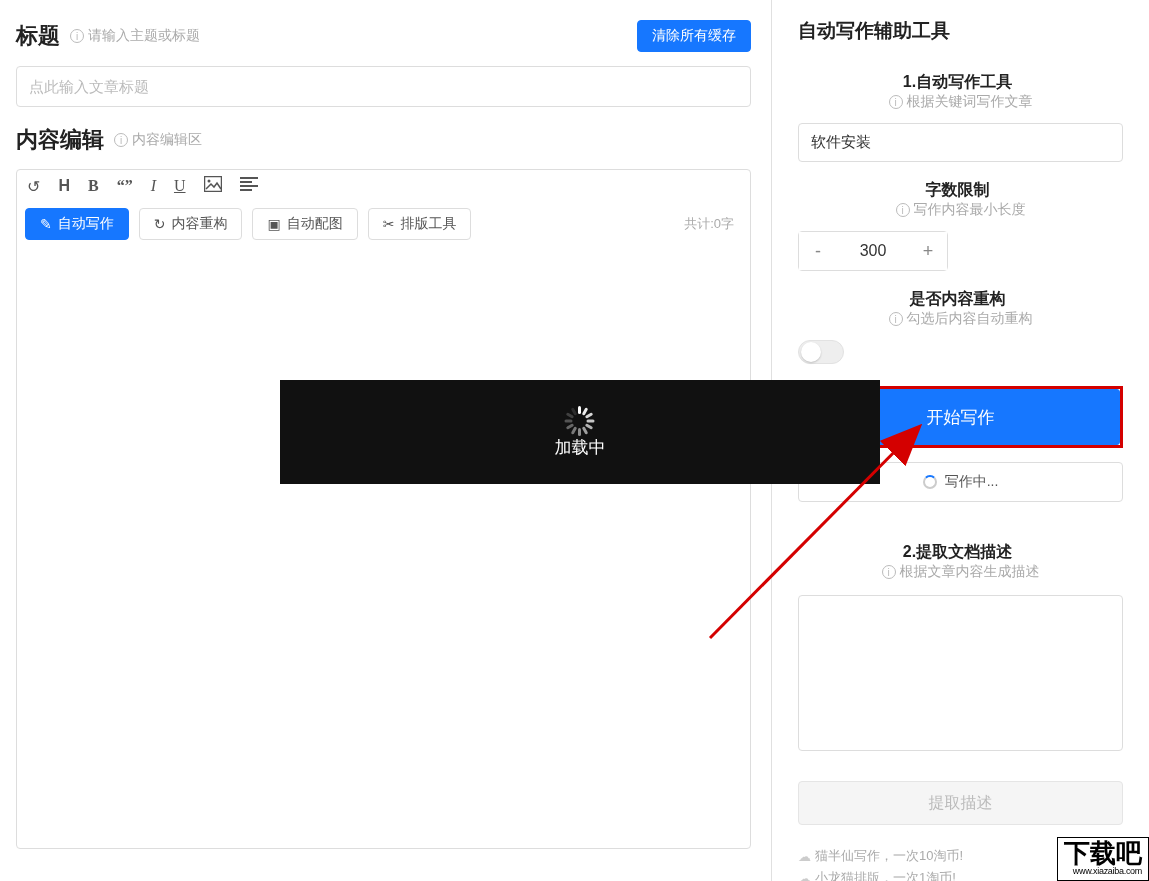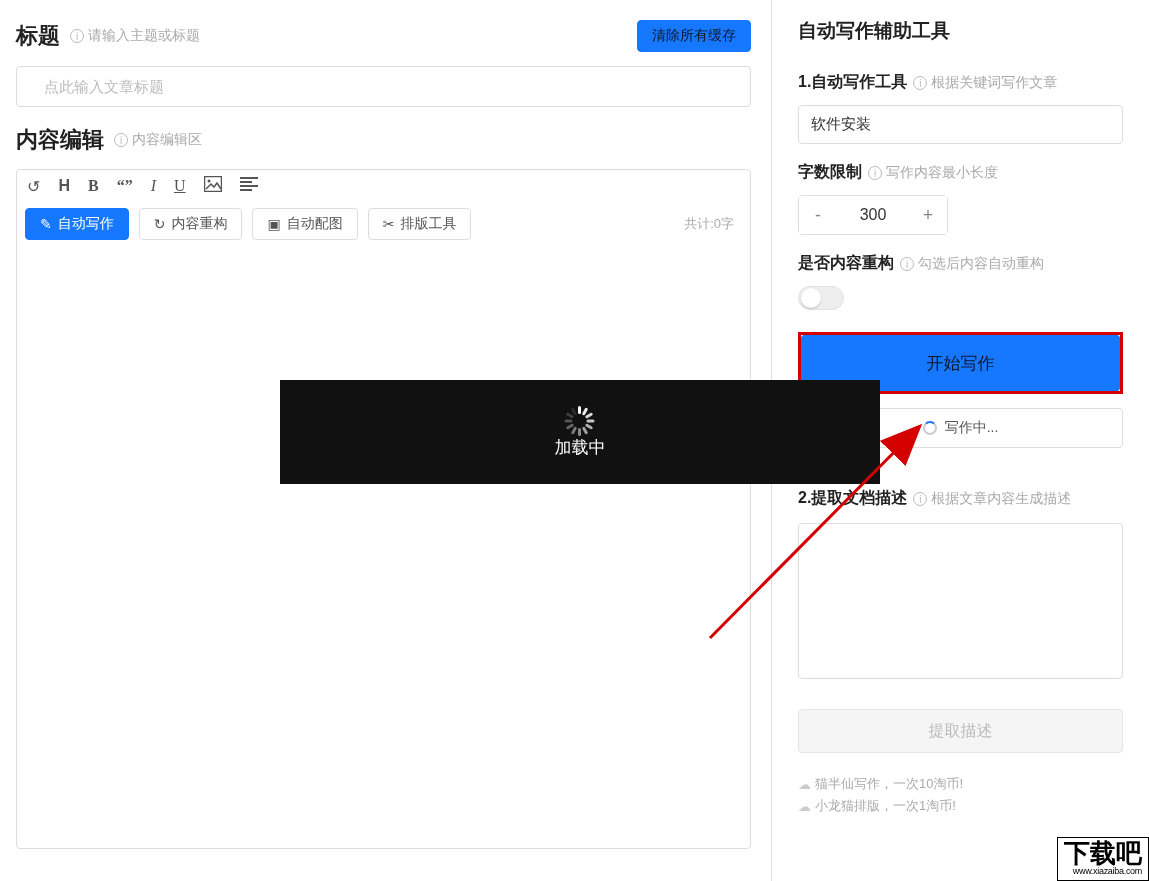--- a/index.html
+++ b/index.html
@@ -8,38 +8,38 @@
 .main { flex: 0 0 772px; padding: 20px 20px 0 16px; border-right: 1px solid #e0e0e0; }
 .sidebar { flex: 1; padding: 18px 26px 0 26px; position: relative; }
 
 .row { display: flex; align-items: center; margin-bottom: 14px; }
 .title-label { font-size: 22px; font-weight: bold; color: #222; margin-right: 10px; text-align: center; }
 .hint { font-size: 14px; color: #aaa; display: inline-flex; align-items: center; gap: 4px; }
 .info-icon { display: inline-block; width: 14px; height: 14px; border: 1px solid #bbb; border-radius: 50%; font-size: 10px; text-align: center; line-height: 13px; color: #bbb; }
 .spacer { flex: 1; }
 
 .btn { display: inline-flex; align-items: center; justify-content: center; border-radius: 4px; cursor: pointer; border: 1px solid transparent; font-size: 14px; padding: 6px 14px; gap: 6px; }
-.btn-primary { background: #1677ff; color: #0f172a; border-color: #1677ff; }
+.btn-primary { background: #1677ff; color: #ffffff; border-color: #1677ff; }
 .btn-primary2 { background: #1677ff; color: #fff; border-color: #1677ff; }
 .btn-default { background: #fff; color: #555; border-color: #ddd; }
 .btn-disabled { background: #f5f5f5; color: #bbb; border-color: #e5e5e5; cursor: default; }
 .btn-block { width: 100%; justify-content: center; }
 
-.input-text { width: 100%; border: 1px solid #ddd; border-radius: 4px; padding: 11px 27px; font-size: 15px; color: #333; }
+.input-text { width: 100%; border: 1px solid #ddd; border-radius: 4px; padding: 11px 12px; font-size: 15px; color: #333; }
 .input-text::placeholder { color: #bbb; }
 
 .editor-wrap { border: 1px solid #ddd; border-radius: 4px; margin-top: 6px; height: 680px; }
 .toolbar { padding: 6px 10px; display: flex; align-items: center; gap: 18px; }
 .tool-item { font-size: 16px; color: #555; cursor: pointer; font-family: Georgia, serif; }
 .sub-toolbar { padding: 6px 8px 8px 8px; display: flex; align-items: center; gap: 10px; }
 .word-count { margin-left: auto; font-size: 13px; color: #aaa; padding-right: 8px; }
 
 .section-title { font-size: 19px; font-weight: bold; color: #222; margin-bottom: 28px; }
 .field-label { font-size: 16px; font-weight: bold; color: #222; margin-right: 6px; }
-.field-row { margin-bottom: 12px; display: flex; align-items: center; }
+.field-row { margin-bottom: 12px; display: flex; align-items: center; flex-direction: column; }
 .side-input { width: 100%; border: 1px solid #ddd; border-radius: 4px; padding: 10px 12px; font-size: 15px; color: #333; margin-bottom: 18px; }
 
 .stepper { display: flex; align-items: center; border: 1px solid #ddd; border-radius: 4px; width: 150px; height: 40px; margin-bottom: 18px; }
 .stepper button { width: 38px; height: 100%; background: #fff; border: none; color: #888; font-size: 18px; cursor: pointer; }
 .stepper .val { flex: 1; text-align: center; font-size: 16px; color: #333; }
 
 .toggle { width: 46px; height: 24px; background: #eee; border-radius: 12px; position: relative; cursor: pointer; margin-bottom: 22px; border: 1px solid #e2e2e2; }
 .toggle::after { content: ""; position: absolute; left: 2px; top: 1px; width: 20px; height: 20px; background: #fff; border-radius: 50%; box-shadow: 0 1px 2px rgba(0,0,0,.2); }
 
 .highlight-box { border: 3px solid #d40000; padding: 0; margin-bottom: 14px; }

